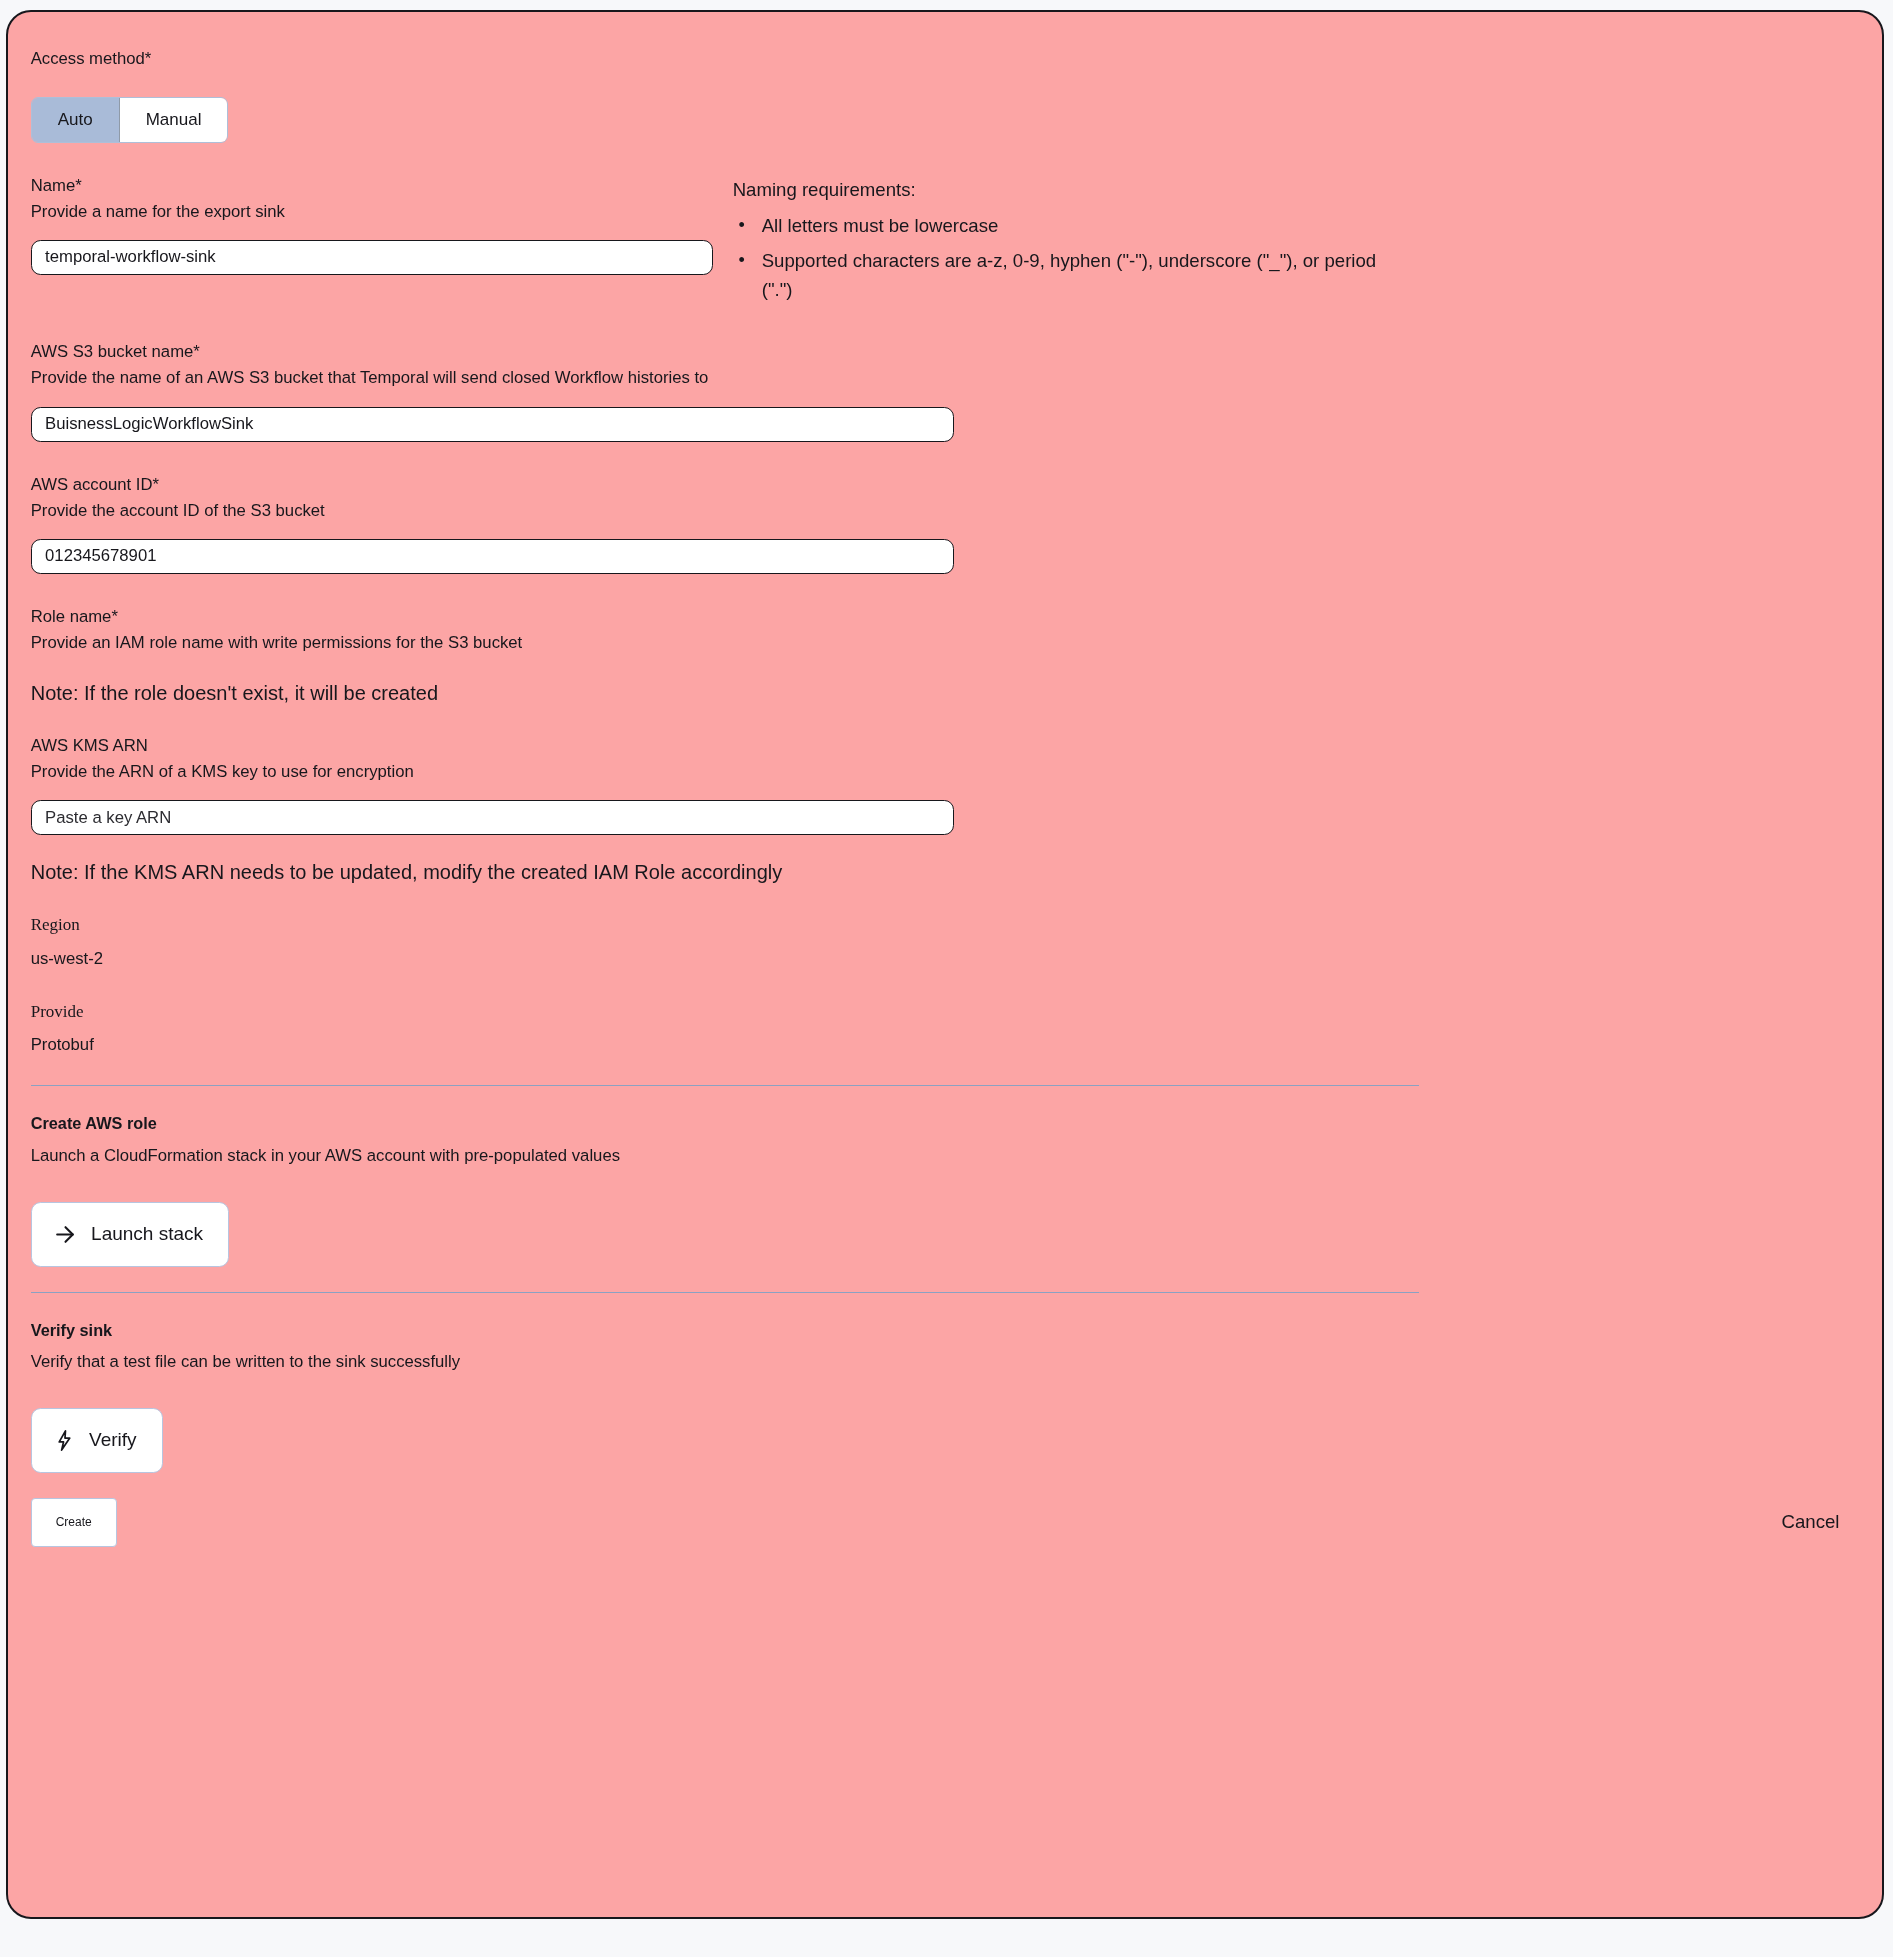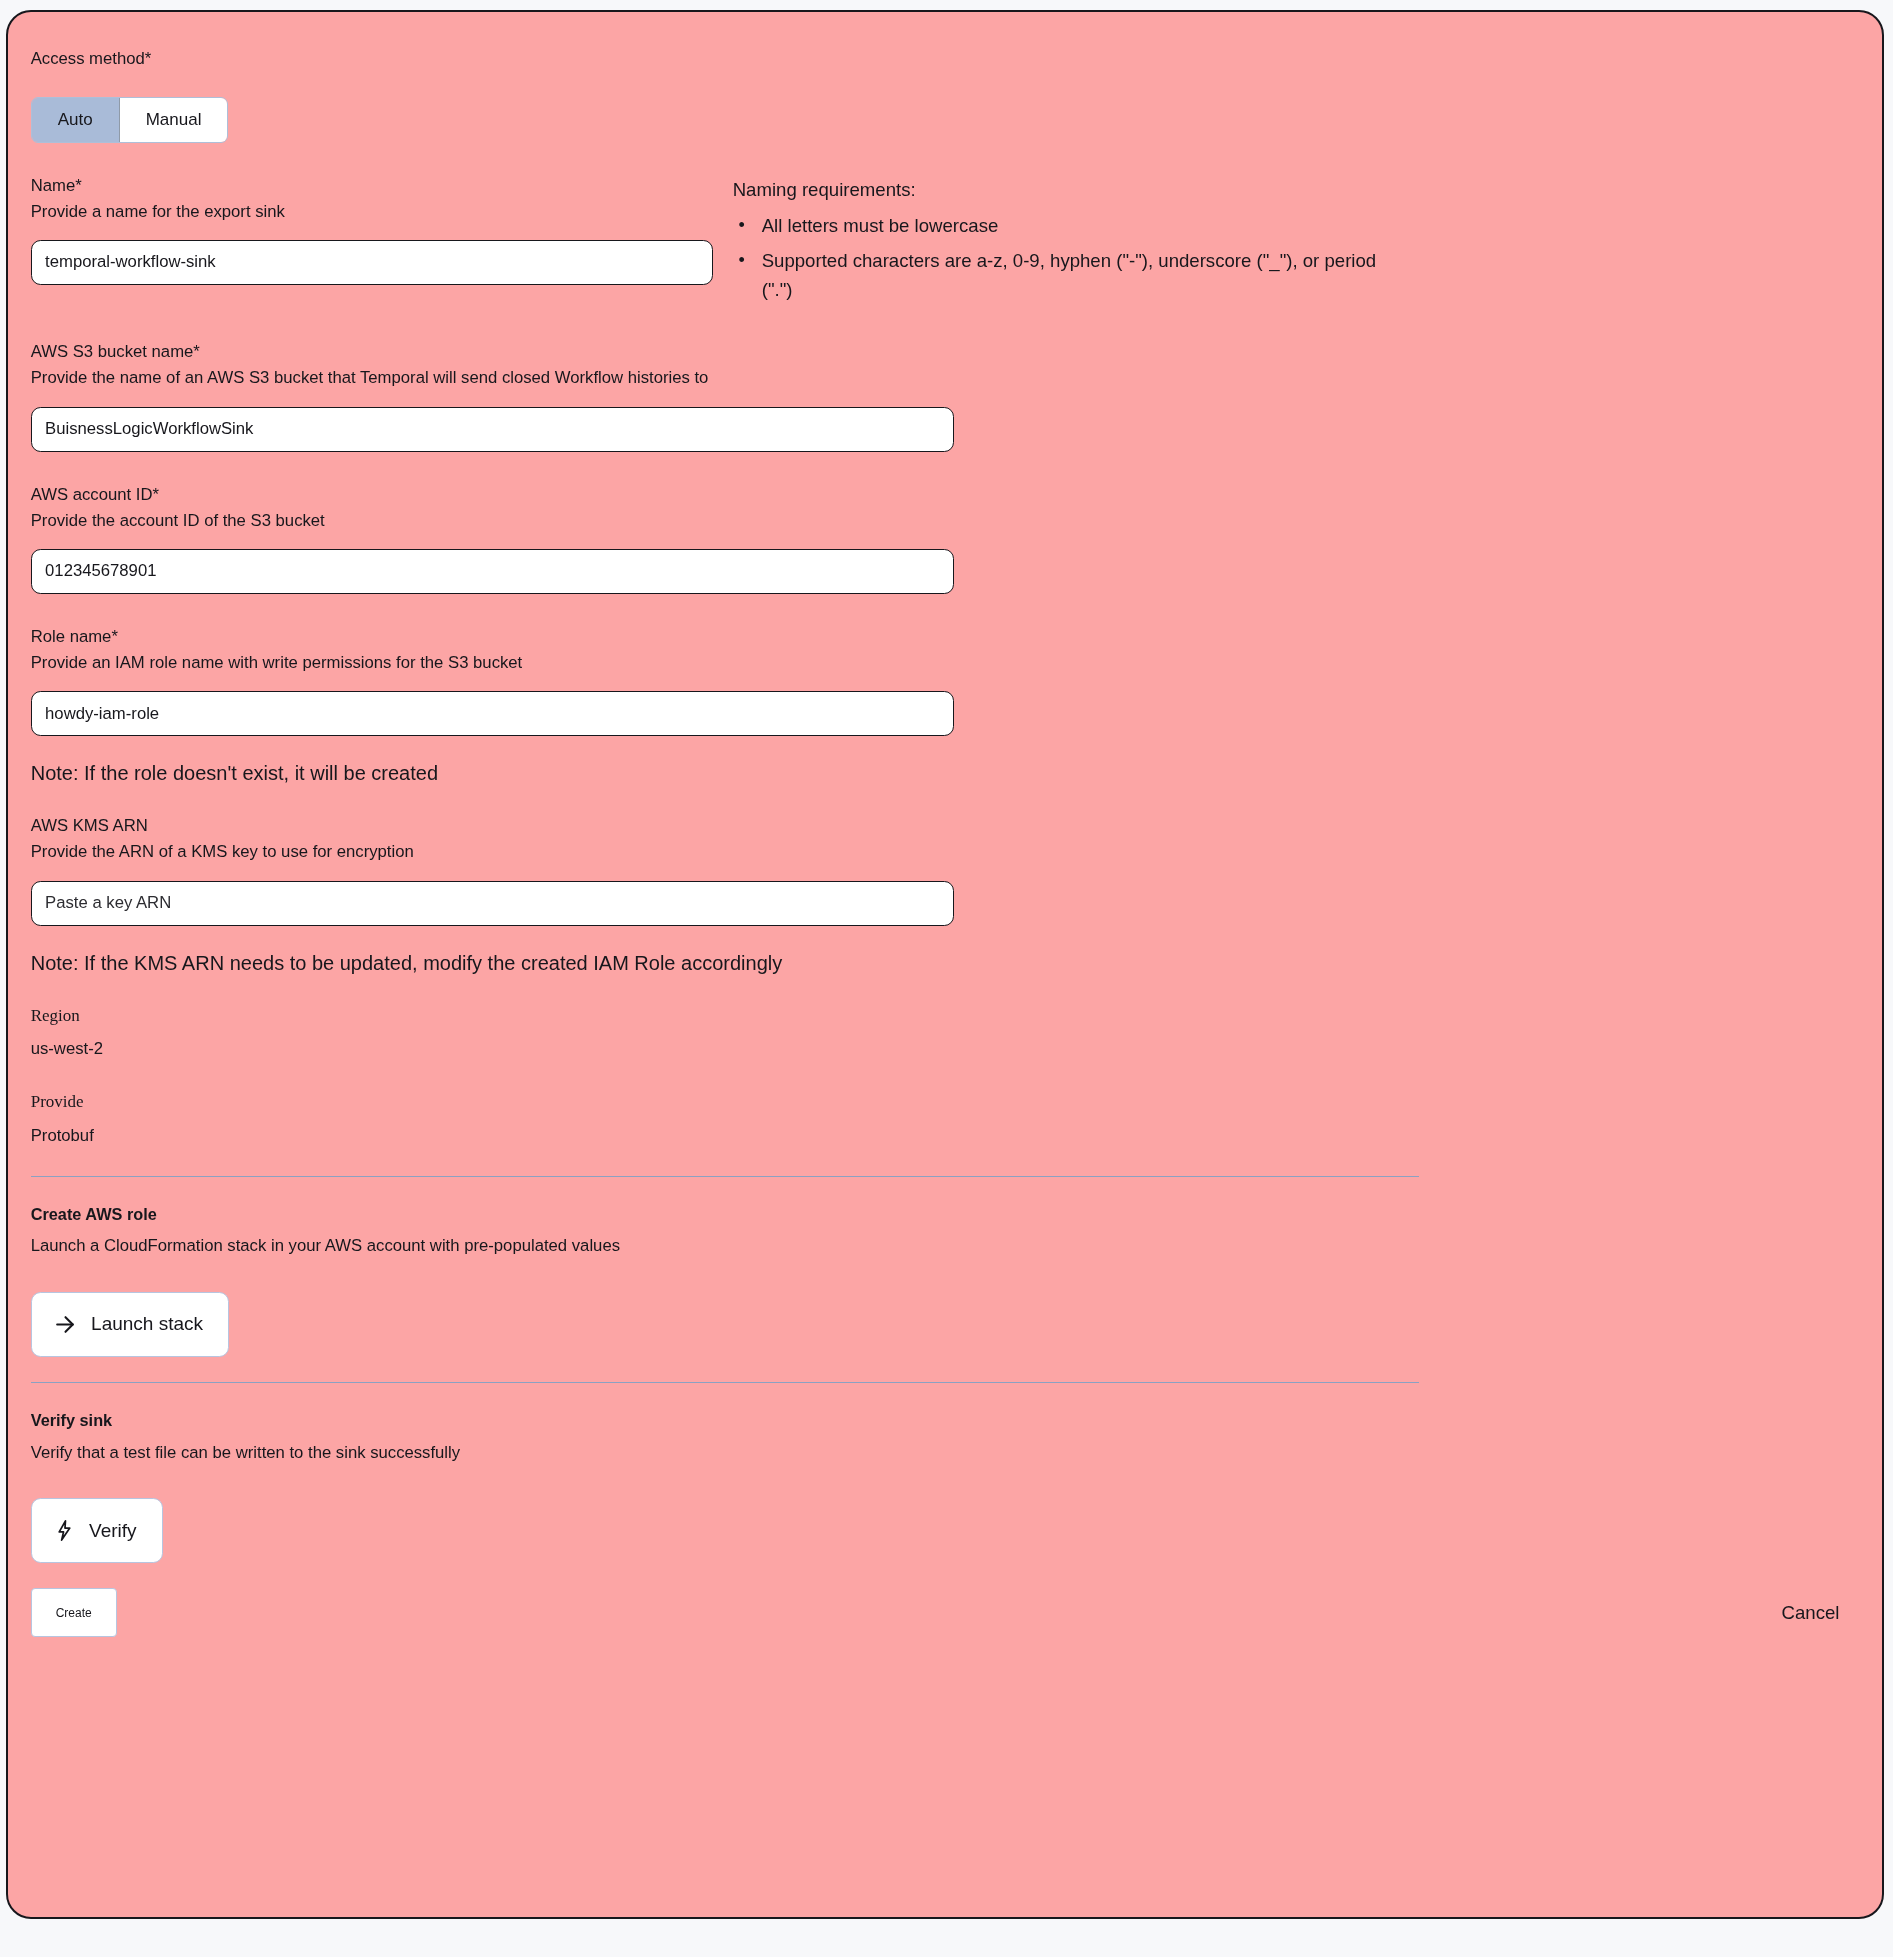--- a/index.html
+++ b/index.html
@@ -41,21 +41,21 @@
     border: none;
     font-family: "Liberation Sans", sans-serif;
     color: #17171c;
   }
   .toggle .seg.selected { background: #a9bbd8; }
   .toggle .seg + .seg { border-left: 1px solid #8f9aa8; }
 
   
   .text-input {
     display: block;
-    height: 45px;
+    height: 35px;
     border: 1.9px solid #17171c;
     border-radius: 9.6px;
     font-size: 16.7px;
     font-family: "Liberation Sans", sans-serif;
     color: #17171c;
     padding: 0 13.4px;
     margin-top: 15.3px;
     background: #fff;
     outline: none;
   }
@@ -167,21 +167,20 @@
 
   <div class="section">
     <div class="field-label">AWS account ID*</div>
     <div class="field-desc">Provide the account ID of the S3 bucket</div>
     <input class="text-input w-wide" type="text" value="012345678901" style="">
   </div>
 
   <div class="section">
     <div class="field-label">Role name*</div>
     <div class="field-desc">Provide an IAM role name with write permissions for the S3 bucket</div>
-    <input class="text-input w-wide" type="text" value="howdy-iam-role" style="">
     <div class="note">Note: If the role doesn't exist, it will be created</div>
   </div>
 
   <div class="section">
     <div class="field-label">AWS KMS ARN</div>
     <div class="field-desc">Provide the ARN of a KMS key to use for encryption</div>
     <input class="text-input w-wide" type="text" placeholder="Paste a key ARN" style="">
     <div class="note">Note: If the KMS ARN needs to be updated, modify the created IAM Role accordingly</div>
   </div>
 

